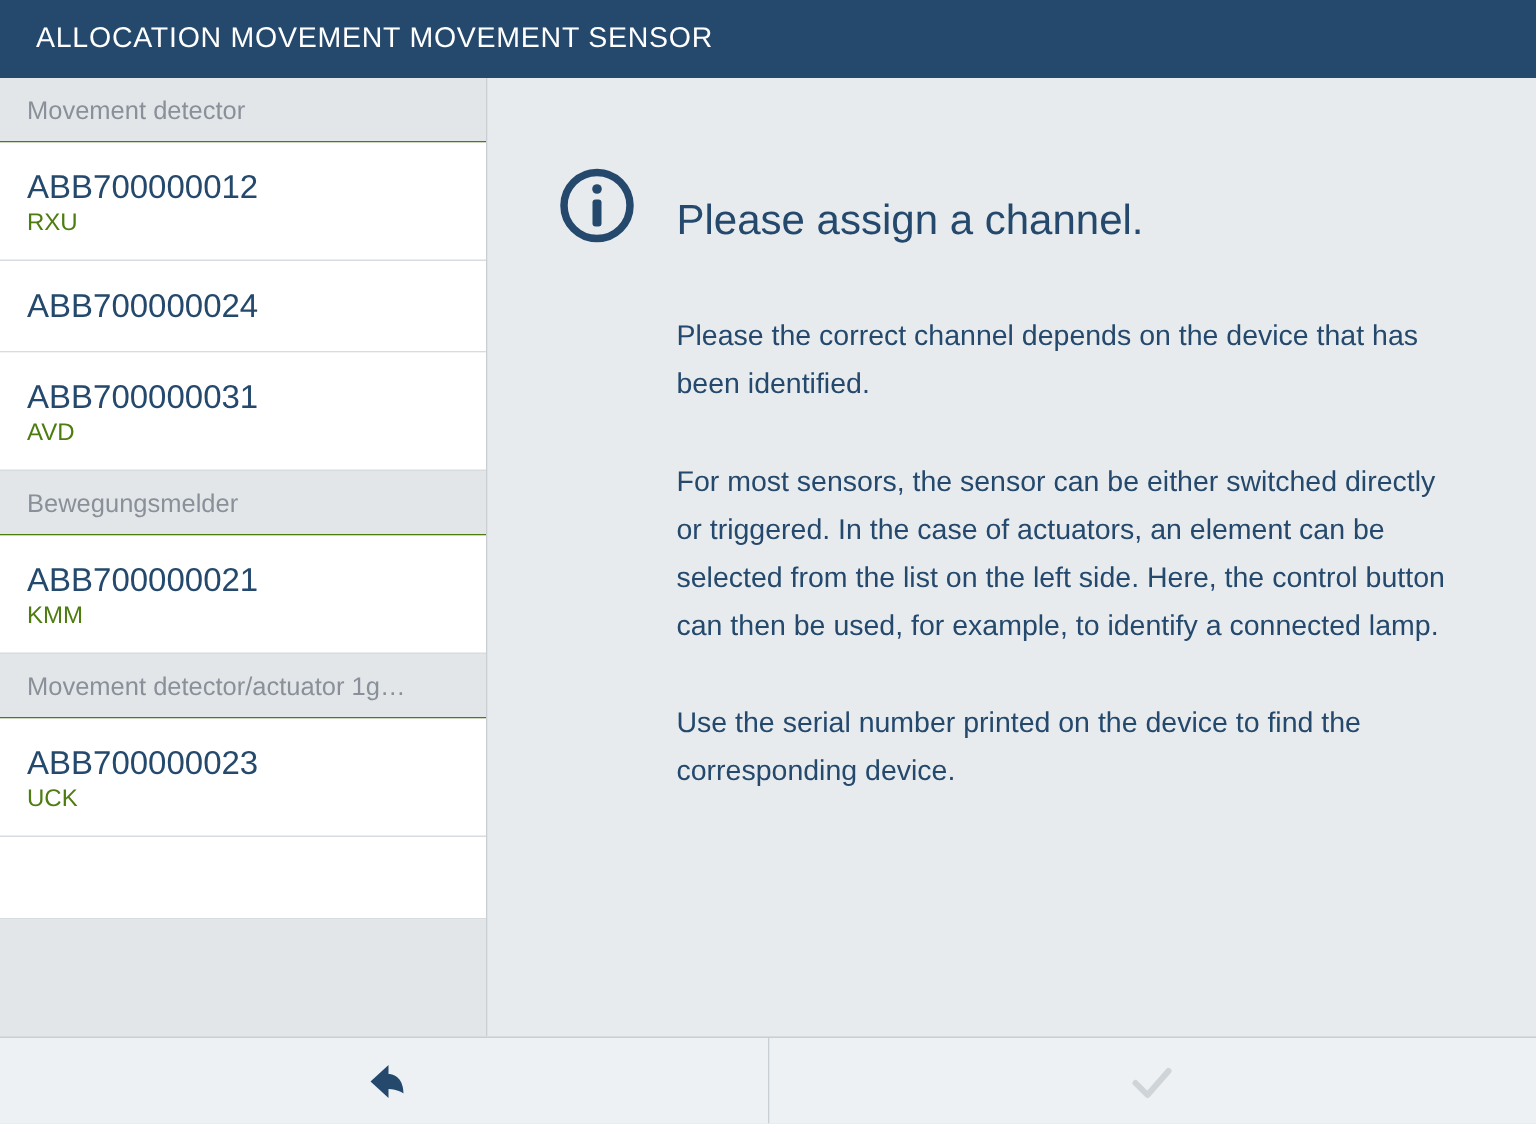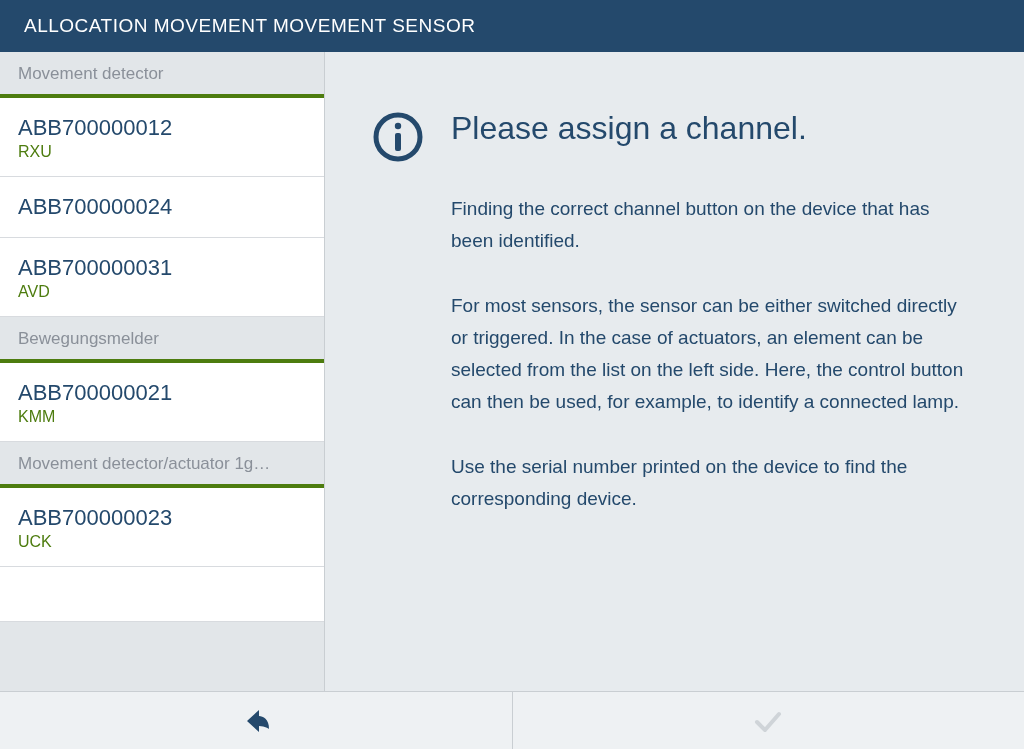--- a/index.html
+++ b/index.html
@@ -39,21 +39,21 @@
       width: 325px;
       background: #e2e6e9;
       overflow-y: auto;
       border-right: 1px solid #c9ced2;
     }
     
     .section-header {
       color: #8a9099;
       font-size: 17px;
       padding: 12px 18px 10px 18px;
-      border-bottom: 4px solid #4d7c0f;
+      border-bottom: 1px solid #4d7c0f;
       white-space: nowrap;
       overflow: hidden;
       text-overflow: ellipsis;
     }
     
     .list-item {
       background: #ffffff;
       border-bottom: 1px solid #d8dbdf;
       padding: 17px 18px 15px 18px;
       cursor: pointer;
@@ -87,24 +87,25 @@
     .info-icon {
       width: 50px;
       height: 50px;
     }
     
     .info-text {
       color: #24496c;
     }
     
     .info-heading {
-      font-size: 32px;
+      font-size: 28px;
       font-weight: 400;
       margin-bottom: 46px;
       color: #24496c;
+      margin-top: 21px;
     }
     
     .info-paragraph {
       font-size: 19px;
       line-height: 1.7;
       color: #24496c;
       margin-bottom: 32px;
     }
     
     .footer {
@@ -186,21 +187,21 @@
   <div class="main-panel">
     <div class="info-icon-container">
       <svg class="info-icon" viewBox="0 0 50 50">
         <circle cx="25" cy="25" r="22" fill="none" stroke="#24496c" stroke-width="5"></circle>
         <circle cx="25" cy="14" r="3.2" fill="#24496c"></circle>
         <rect x="22" y="21" width="6" height="18" rx="2" fill="#24496c"></rect>
       </svg>
     </div>
     <div class="info-text">
       <h1 class="info-heading">Please assign a channel.</h1>
-      <p class="info-paragraph">Finding the correct channel button on the device that has been identified.</p>
+      <p class="info-paragraph">Please the correct channel depends on the device that has been identified.</p>
       <p class="info-paragraph">For most sensors, the sensor can be either switched directly or triggered. In the case of actuators, an element can be selected from the list on the left side. Here, the control button can then be used, for example, to identify a connected lamp.</p>
       <p class="info-paragraph">Use the serial number printed on the device to find the corresponding device.</p>
     </div>
   </div>
 
 </div>
 
 <div class="footer">
   <button class="footer-btn">
     <svg class="back-arrow" viewBox="0 0 34 34">

